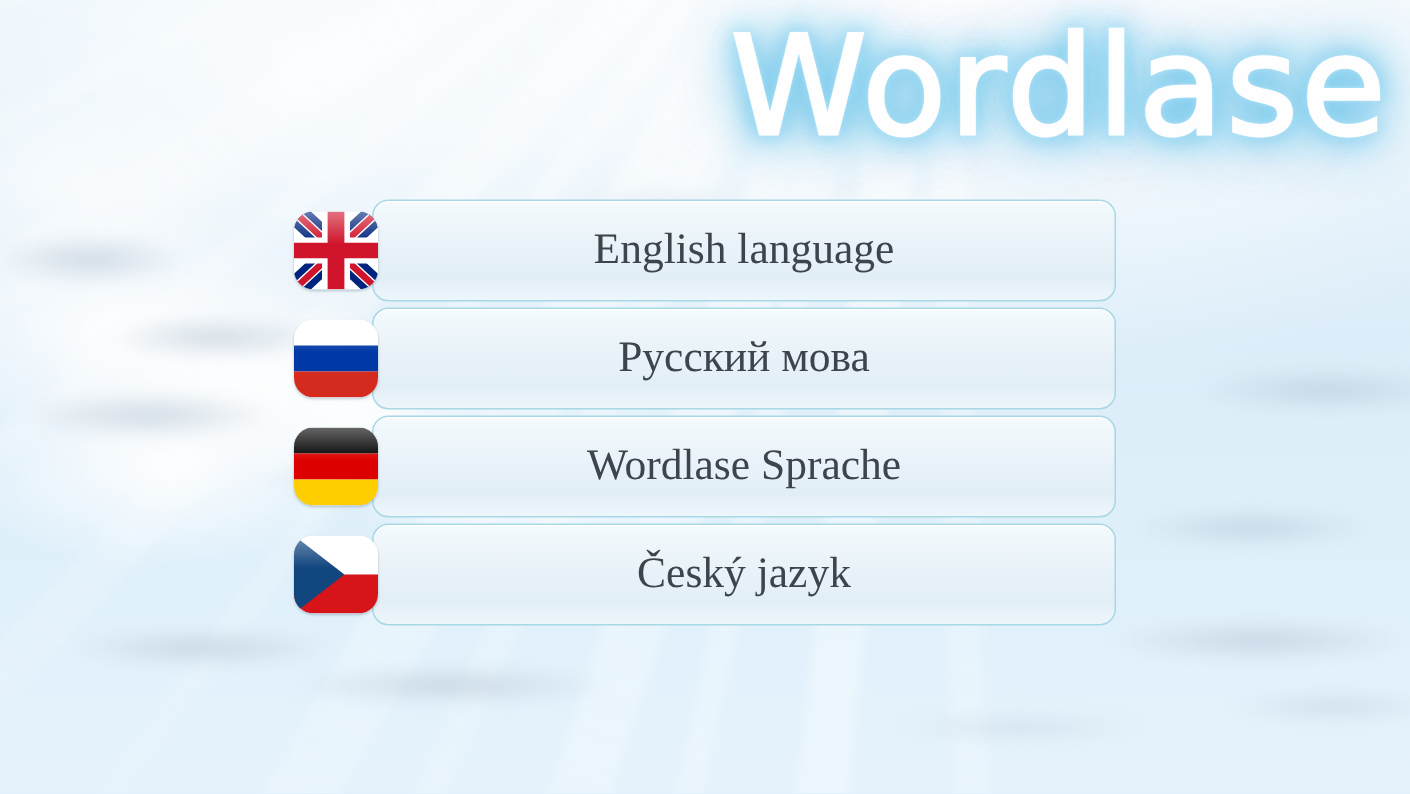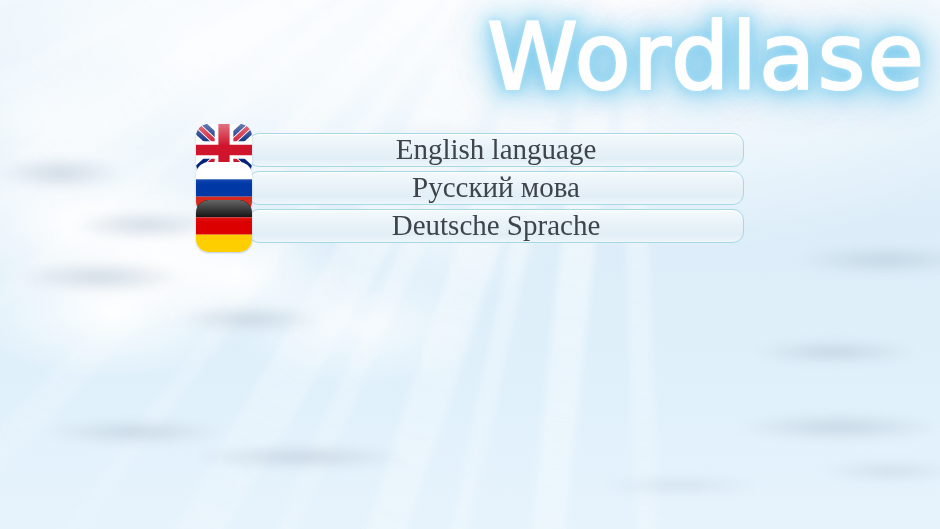--- a/index.html
+++ b/index.html
@@ -97,21 +97,21 @@
       0 0 38px rgba(45,160,215,.75),
       0 0 60px rgba(45,160,215,.45);
     opacity:.96;
   }
 
   
   .lang-list{
     position:absolute;left:196px;top:133px;width:548px;
   }
   .lang-row{
-    position:relative;height:34px;margin-bottom:4px;
+    position:relative;height:68px;margin-bottom:4px;
     display:flex;align-items:center;
     cursor:pointer;
   }
   .pill{
     position:absolute;left:52px;right:0;top:0;bottom:0;
     border:1px solid #a8d8e4;
     border-radius:11px;
     background:linear-gradient(180deg,#f4fafd 0%,#e8f2f8 45%,#e2eef6 78%,#edf6fb 100%);
     box-shadow:inset 0 1px 0 rgba(255,255,255,.9);
   }
@@ -224,20 +224,32 @@
 
     <div class="lang-row">
       <div class="pill"></div>
       <div class="flag">
         <svg viewBox="0 0 60 60" preserveAspectRatio="none">
           <rect width="60" height="20" fill="#000000"></rect>
           <rect y="20" width="60" height="20" fill="#dd0000"></rect>
           <rect y="40" width="60" height="20" fill="#ffce00"></rect>
         </svg>
       </div>
-      <div class="lang-label">Deutsche Sprache</div>
-      <div class="hit"></div>
-    </div>
-
-
+      <div class="lang-label">Wordlase Sprache</div>
+      <div class="hit"></div>
+    </div>
+
+
+    <div class="lang-row">
+      <div class="pill"></div>
+      <div class="flag">
+        <svg viewBox="0 0 60 60" preserveAspectRatio="none">
+          <rect width="60" height="30" fill="#ffffff"></rect>
+          <rect y="30" width="60" height="30" fill="#d7141a"></rect>
+          <polygon points="0,0 36,30 0,60" fill="#11457e"></polygon>
+        </svg>
+      </div>
+      <div class="lang-label">Český jazyk</div>
+      <div class="hit"></div>
+    </div>
 
   </div>
 </div>
 
 </body></html>

